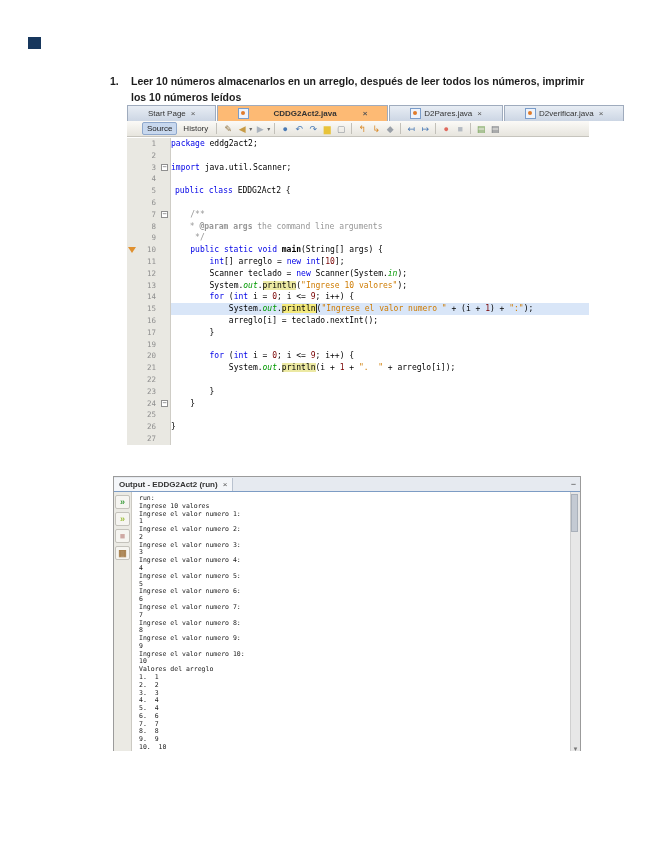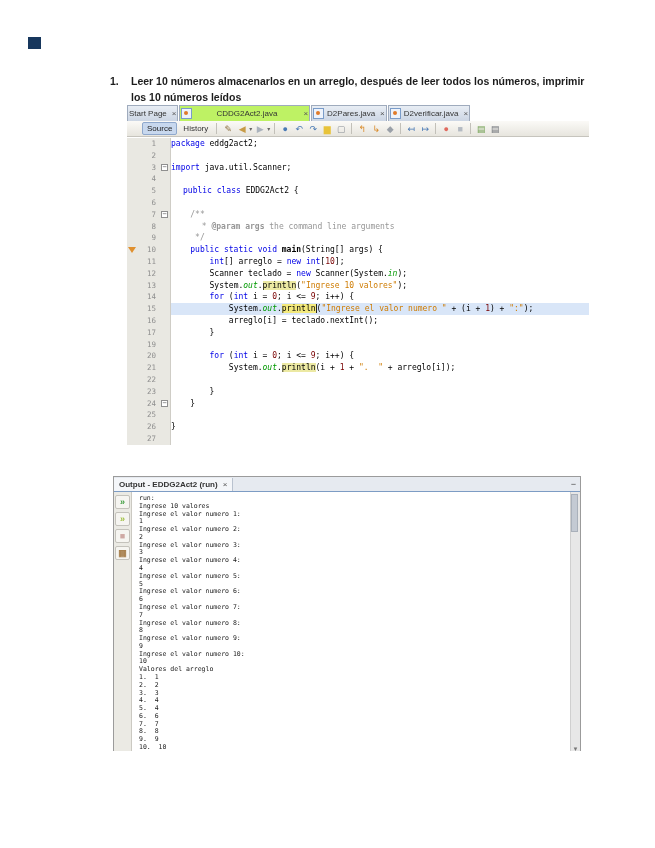--- a/index.html
+++ b/index.html
@@ -7,22 +7,22 @@
 
   
   #corner-mark{position:absolute;left:28px;top:37px;width:13px;height:12px;}
   #heading{position:absolute;left:110px;top:74px;width:480px;font-size:10.5px;font-weight:bold;color:#1c1c1c;line-height:15.5px;}
   #heading .hl1{white-space:nowrap;}
   #heading .num{display:inline-block;width:21px;}
   #heading .hl2{margin-left:21px;}
 
   
   #tabbar{position:absolute;left:127px;top:105px;width:462px;height:16px;display:flex;align-items:flex-end;border-bottom:1px solid #94a1b4;background:#fff;}
-  .tab{display:flex;align-items:center;gap:3px;height:15px;padding:0 1px;font-size:8px;color:#333;background:linear-gradient(#e8edf4,#ccd6e4);border:1px solid #9fabbd;border-bottom:none;margin-right:1px;white-space:nowrap;}
-  .tab.active{background:#bef264;font-weight:normal;gap:24px;}
+  .tab{display:flex;align-items:center;gap:3px;height:15px;padding:0 20px;font-size:8px;color:#333;background:linear-gradient(#e8edf4,#ccd6e4);border:1px solid #9fabbd;border-bottom:none;margin-right:1px;white-space:nowrap;}
+  .tab.active{background:#fdba74;font-weight:bold;gap:24px;}
   .tab .close{color:#555;font-size:8px;margin-left:2px;}
   .java-ico{position:relative;width:9px;height:9px;background:#eef3fb;border:1px solid #7a9cc9;display:inline-block;}
   .java-ico::after{content:"";position:absolute;left:2px;top:2px;width:4px;height:4px;background:#e07b2a;border-radius:50%;}
 
   
   #edtoolbar{position:absolute;left:127px;top:121px;width:462px;height:16px;background:linear-gradient(#fbfaf7,#e7e5de);border-bottom:1px solid #c6c4bd;display:flex;align-items:center;gap:3px;padding-left:15px;box-sizing:border-box;}
   #src-btn{background:#c8d8ee;border:1px solid #8fa8cc;border-radius:2px;font-size:8px;padding:0 4px;line-height:11px;color:#222;}
   #hist-btn{font-size:8px;color:#333;padding:0 3px;}
   .tbico{width:12px;height:12px;display:inline-flex;align-items:center;justify-content:center;font-size:9px;line-height:12px;border-radius:2px;}
   .tbsep{width:1px;height:11px;background:#c2c0b9;margin:0 2px;}
@@ -154,41 +154,41 @@
       <div class="crow">
         <span class="g-glyph"></span>
         <span class="g-num">4</span>
         <span class="g-fold"></span>
         <span class="cline" style="padding-left: 0px;"></span>
       </div>
       <div class="crow">
         <span class="g-glyph"></span>
         <span class="g-num">5</span>
         <span class="g-fold"></span>
-        <span class="cline" style="padding-left: 12px;"><span class="tk-kw">public class </span><span class="tk-pl">EDDG2Act2 {</span></span>
+        <span class="cline" style="padding-left: 4px;"><span class="tk-kw">public class </span><span class="tk-pl">EDDG2Act2 {</span></span>
       </div>
       <div class="crow">
         <span class="g-glyph"></span>
         <span class="g-num">6</span>
         <span class="g-fold"></span>
         <span class="cline" style="padding-left: 0px;"></span>
       </div>
       <div class="crow">
         <span class="g-glyph"></span>
         <span class="g-num">7</span>
         <span class="g-fold">
           <span class="fold-minus">−</span>
         </span>
         <span class="cline" style="padding-left: 19.28px;"><span class="tk-com">/**</span></span>
       </div>
       <div class="crow">
         <span class="g-glyph"></span>
         <span class="g-num">8</span>
         <span class="g-fold"></span>
-        <span class="cline" style="padding-left: 26px;"><span class="tk-com"> * </span><span class="tk-comb">@param</span><span class="tk-com"> </span><span class="tk-comb">args</span><span class="tk-com"> the command line arguments</span></span>
+        <span class="cline" style="padding-left: 14px;"><span class="tk-com"> * </span><span class="tk-comb">@param</span><span class="tk-com"> </span><span class="tk-comb">args</span><span class="tk-com"> the command line arguments</span></span>
       </div>
       <div class="crow">
         <span class="g-glyph"></span>
         <span class="g-num">9</span>
         <span class="g-fold"></span>
         <span class="cline" style="padding-left: 19.28px;"><span class="tk-com"> */</span></span>
       </div>
       <div class="crow">
         <span class="g-glyph">
           <span class="tri-glyph"></span>

